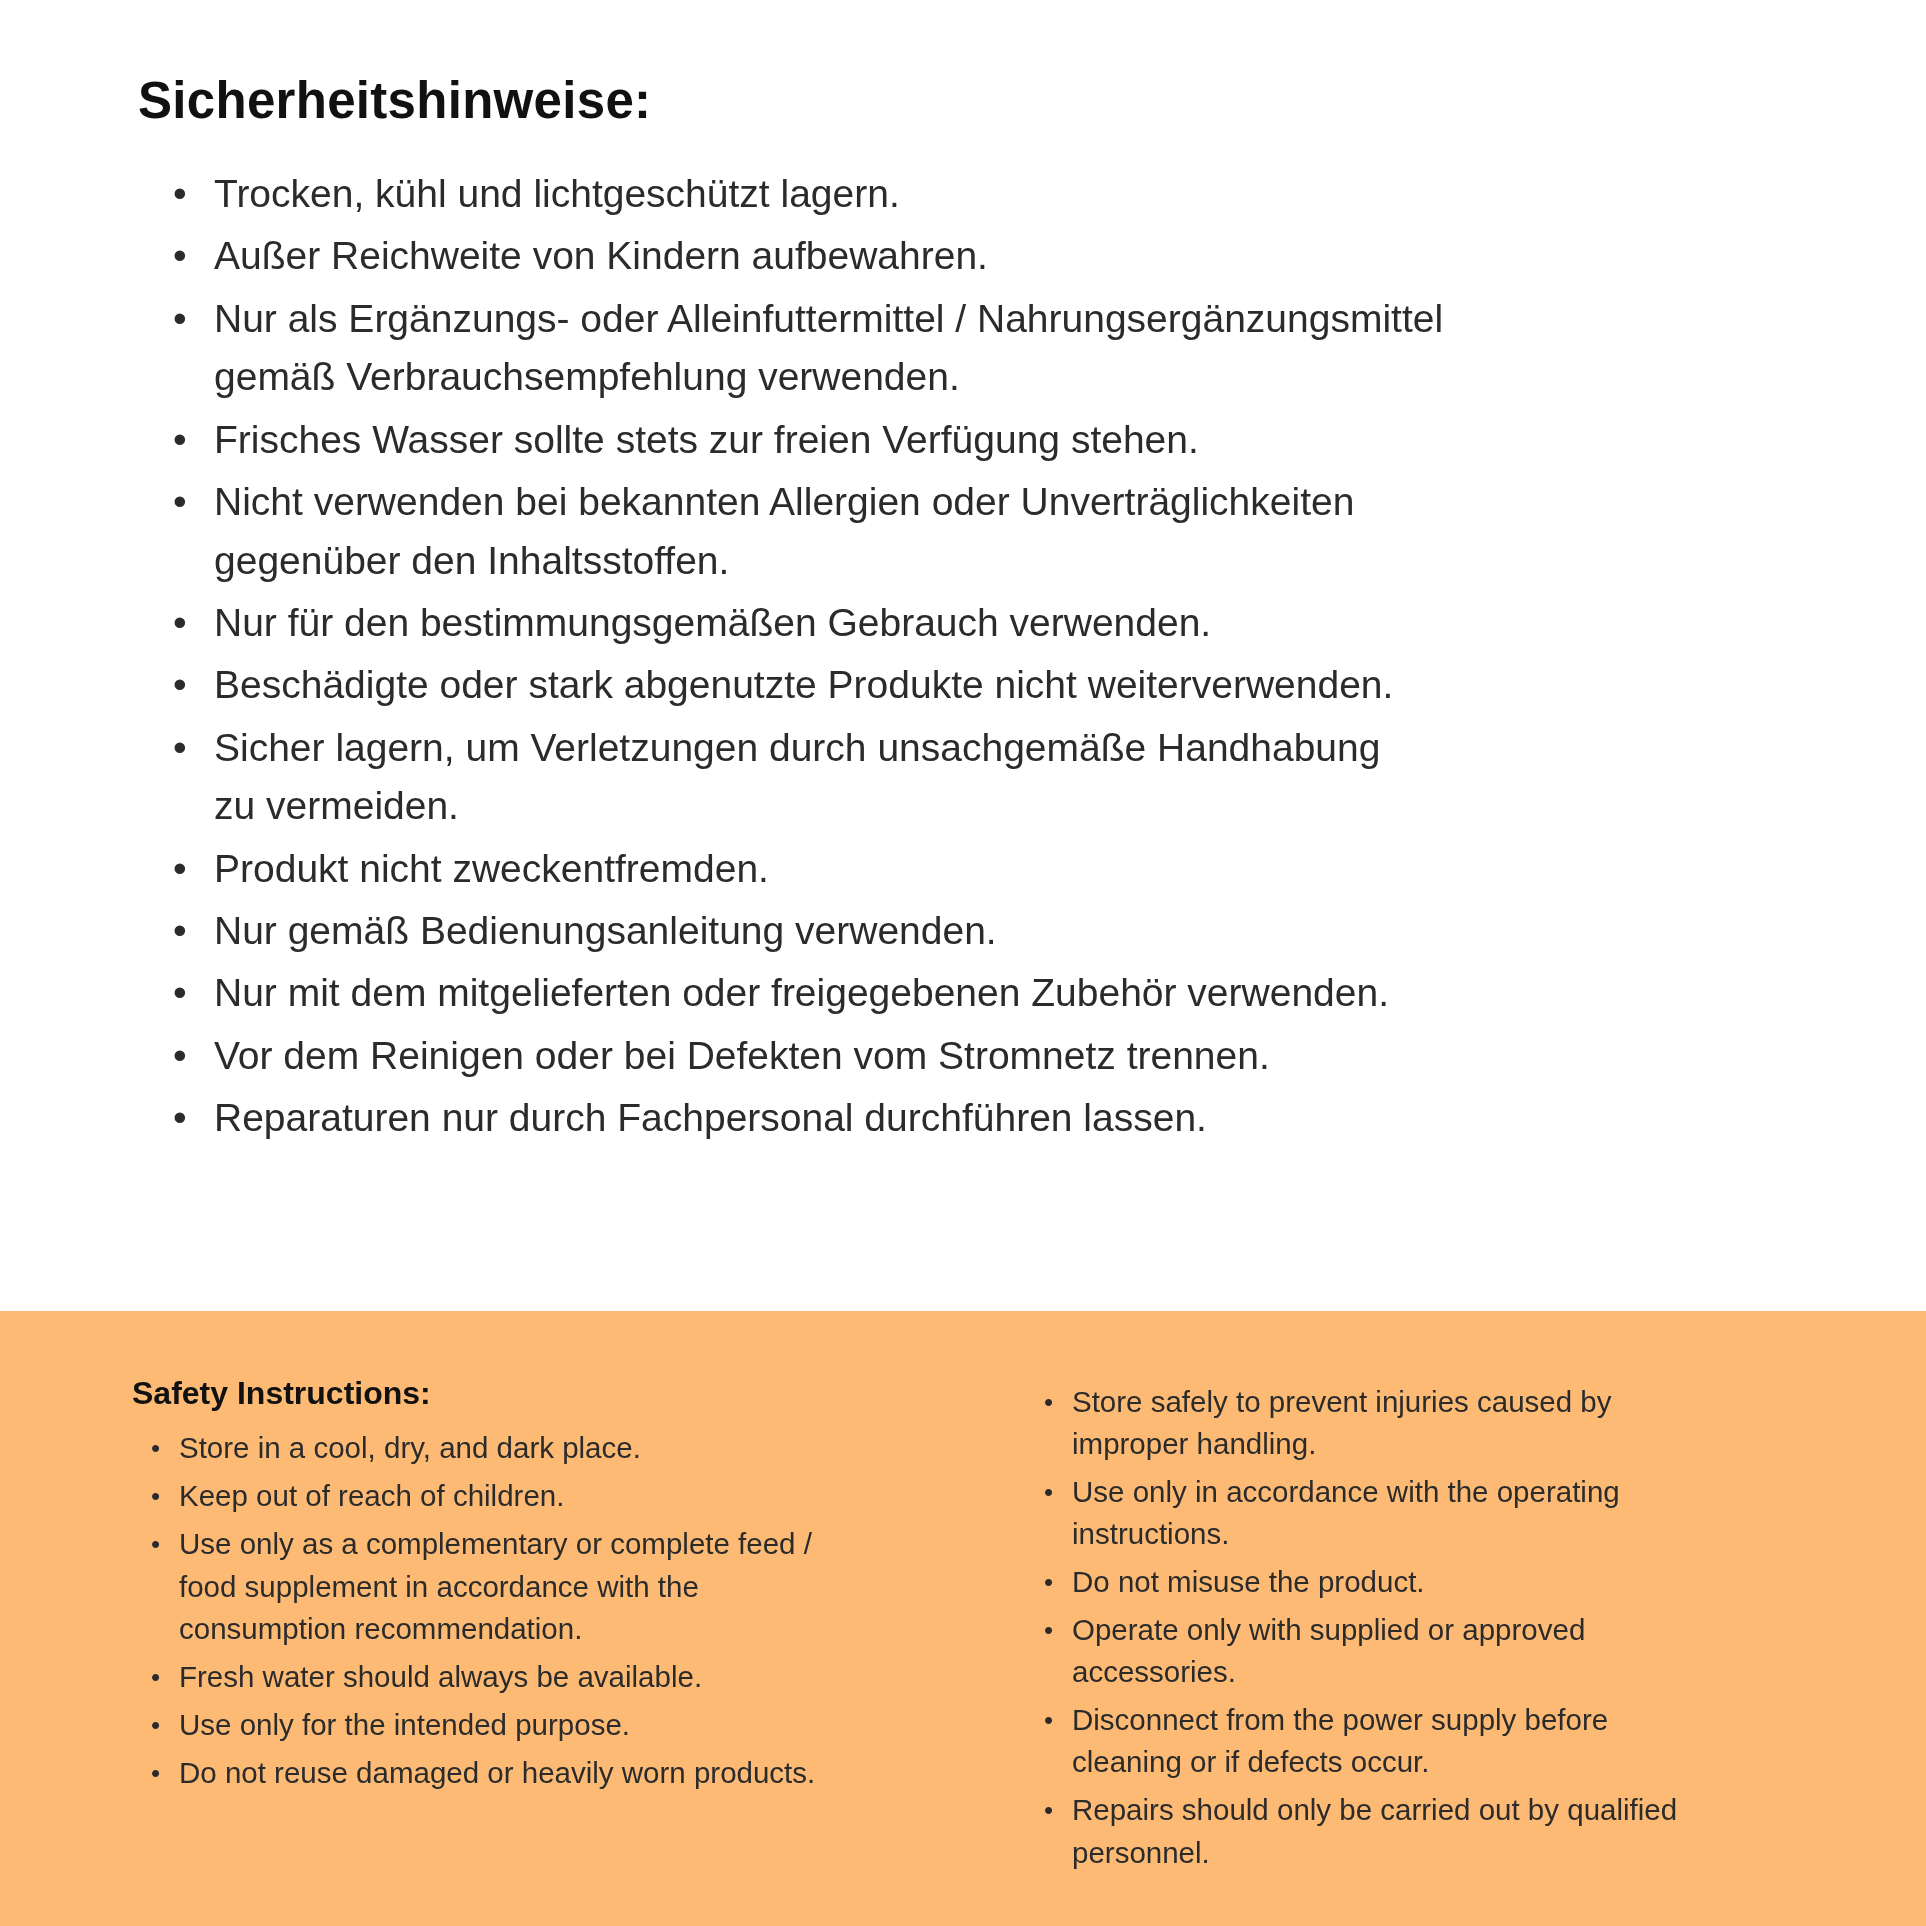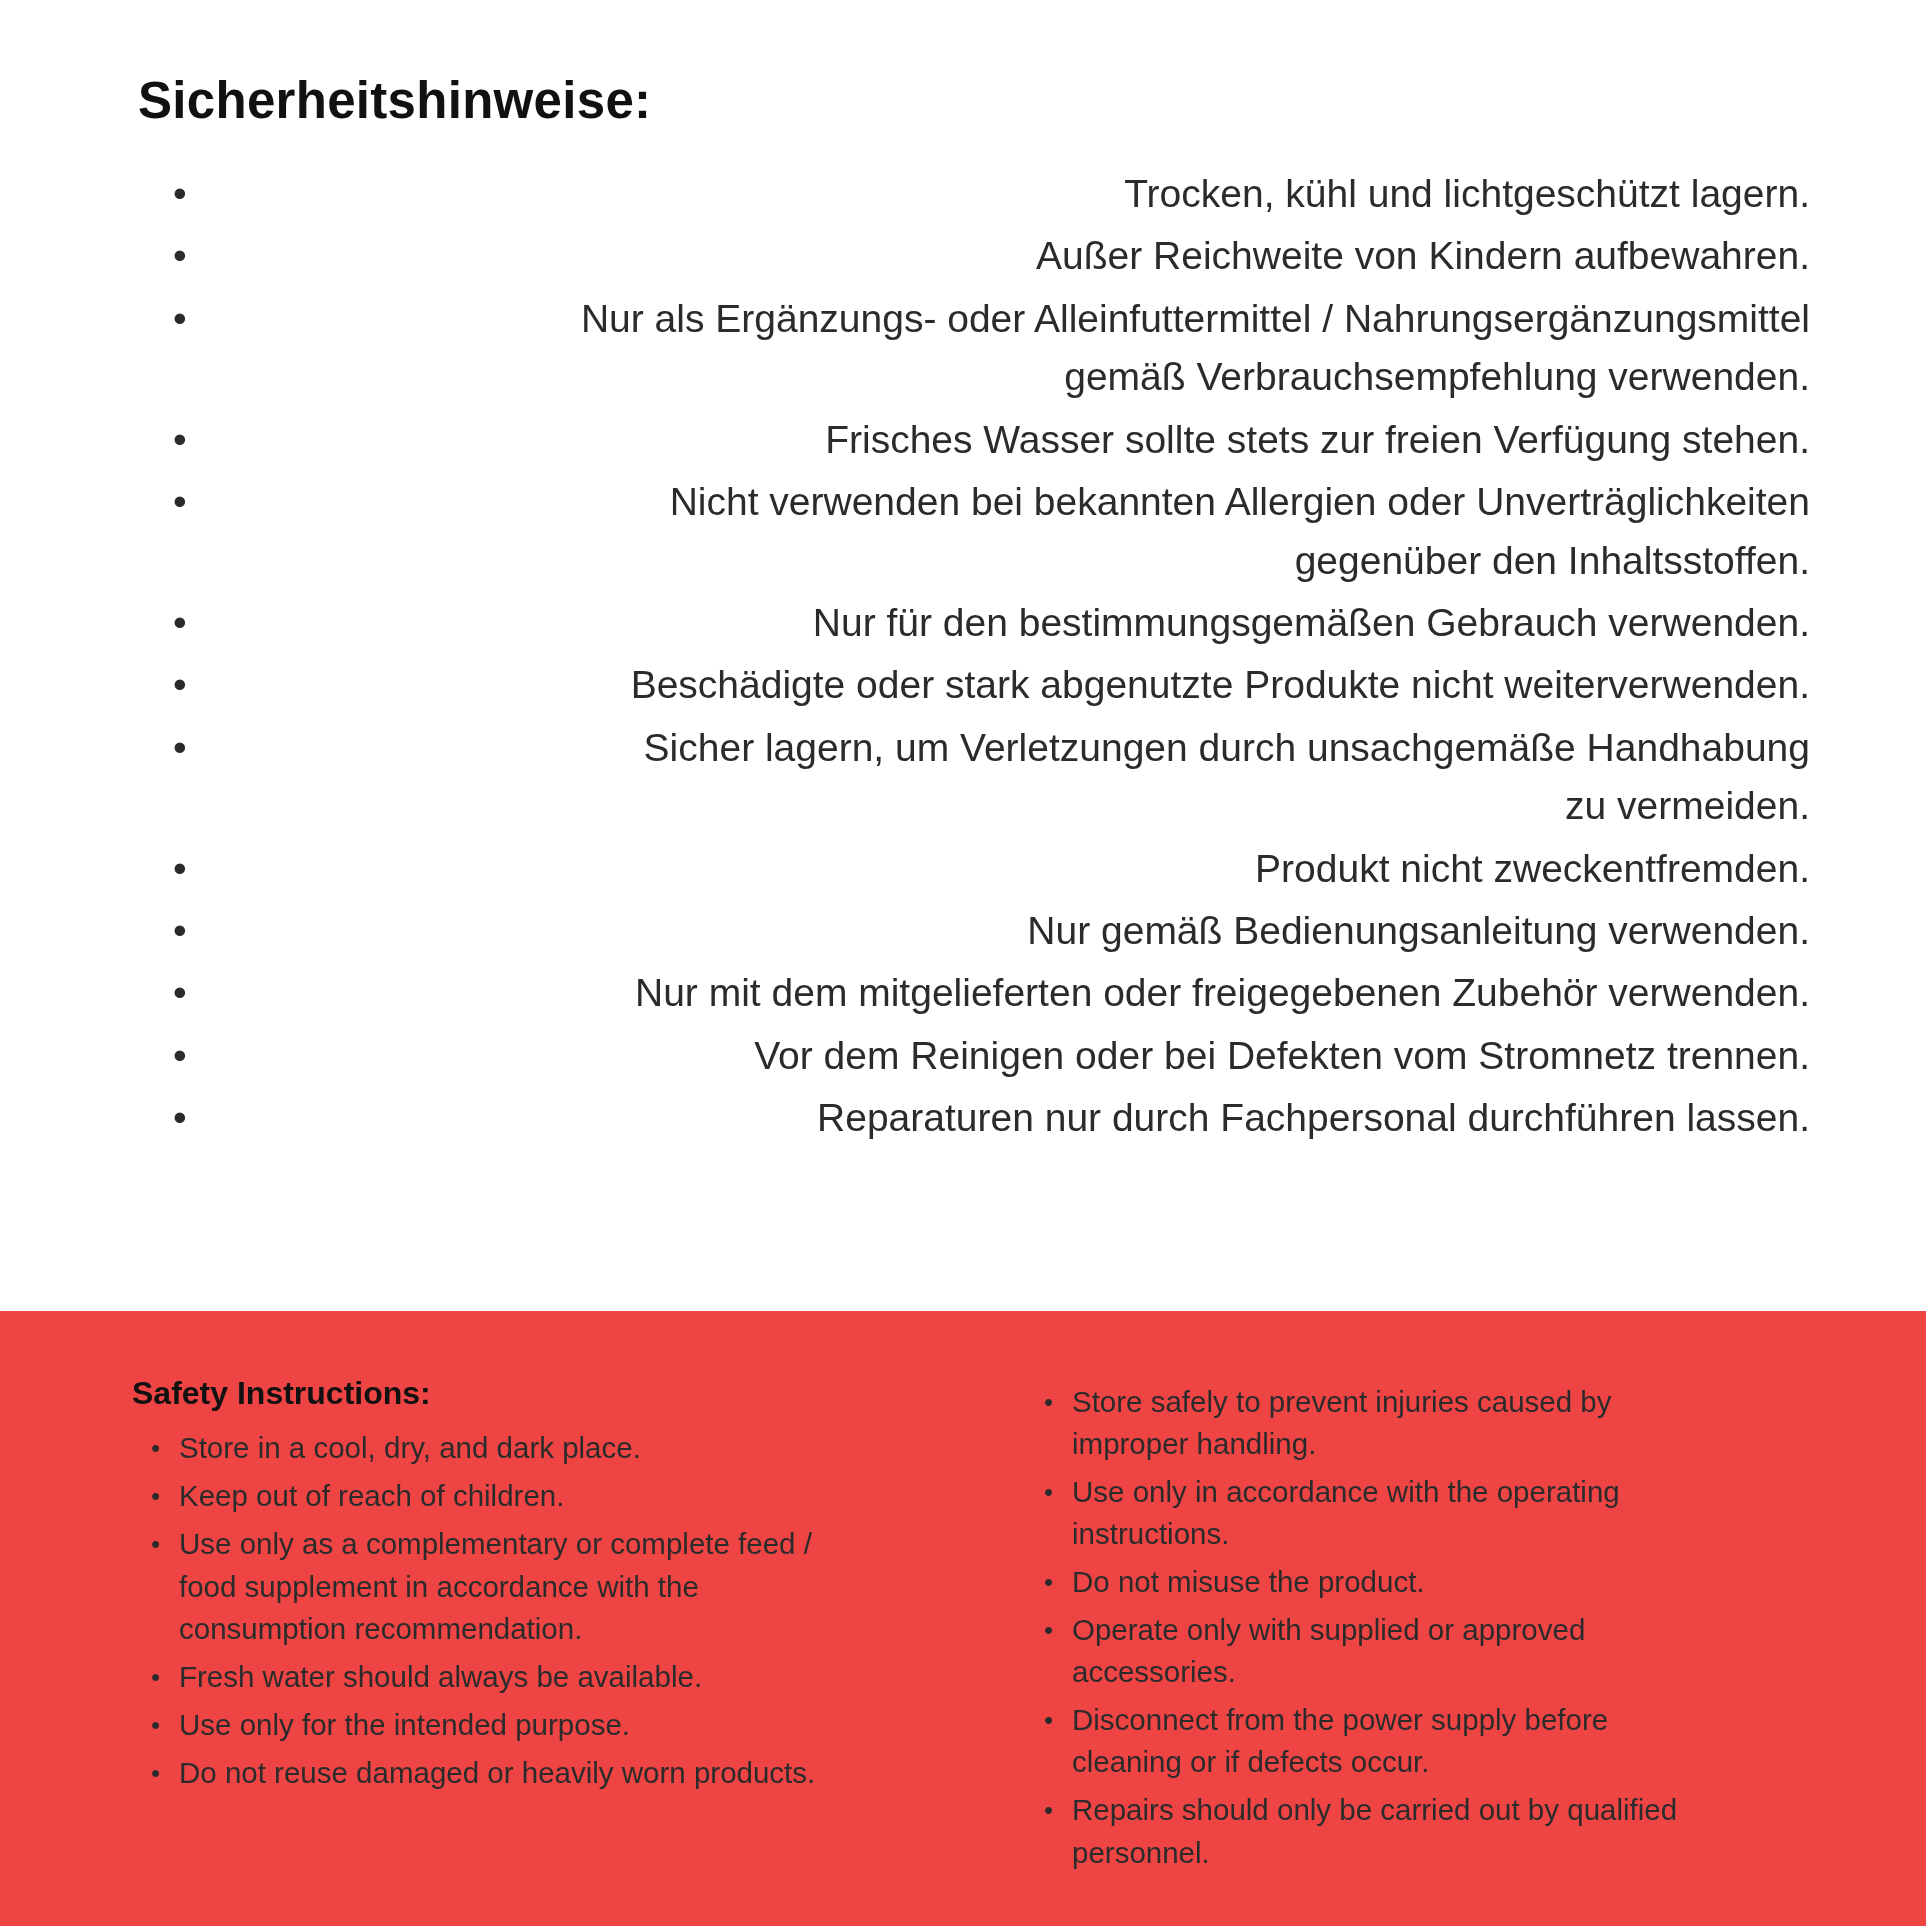--- a/index.html
+++ b/index.html
@@ -27,21 +27,20 @@
     margin: 26px 0 35px 0;
     letter-spacing: 0.3px;
   }
   .bullet-list {
     list-style: none;
     margin: 0;
     padding: 0;
   }
   .german-list {
     padding-left: 35px;
-    text-align: right;
   }
   .german-list li {
     position: relative;
     font-size: 39px;
     line-height: 1.5;
     color: #2b2b2b;
     padding-left: 41px;
     margin: 3.9px 0;
     white-space: pre-wrap;
   }
@@ -53,21 +52,21 @@
     color: #2b2b2b;
   }
 
   
   .english-panel {
     position: absolute;
     left: 0;
     top: 1311px;
     width: 1926px;
     height: 615px;
-    background: #ef4444;
+    background: #fdba74;
     padding: 64px 77px 0 132px;
     display: flex;
     align-items: flex-start;
   }
   .en-col-left {
     width: 912px;
     flex: 0 0 auto;
   }
   .en-col-right {
     width: 806px;

